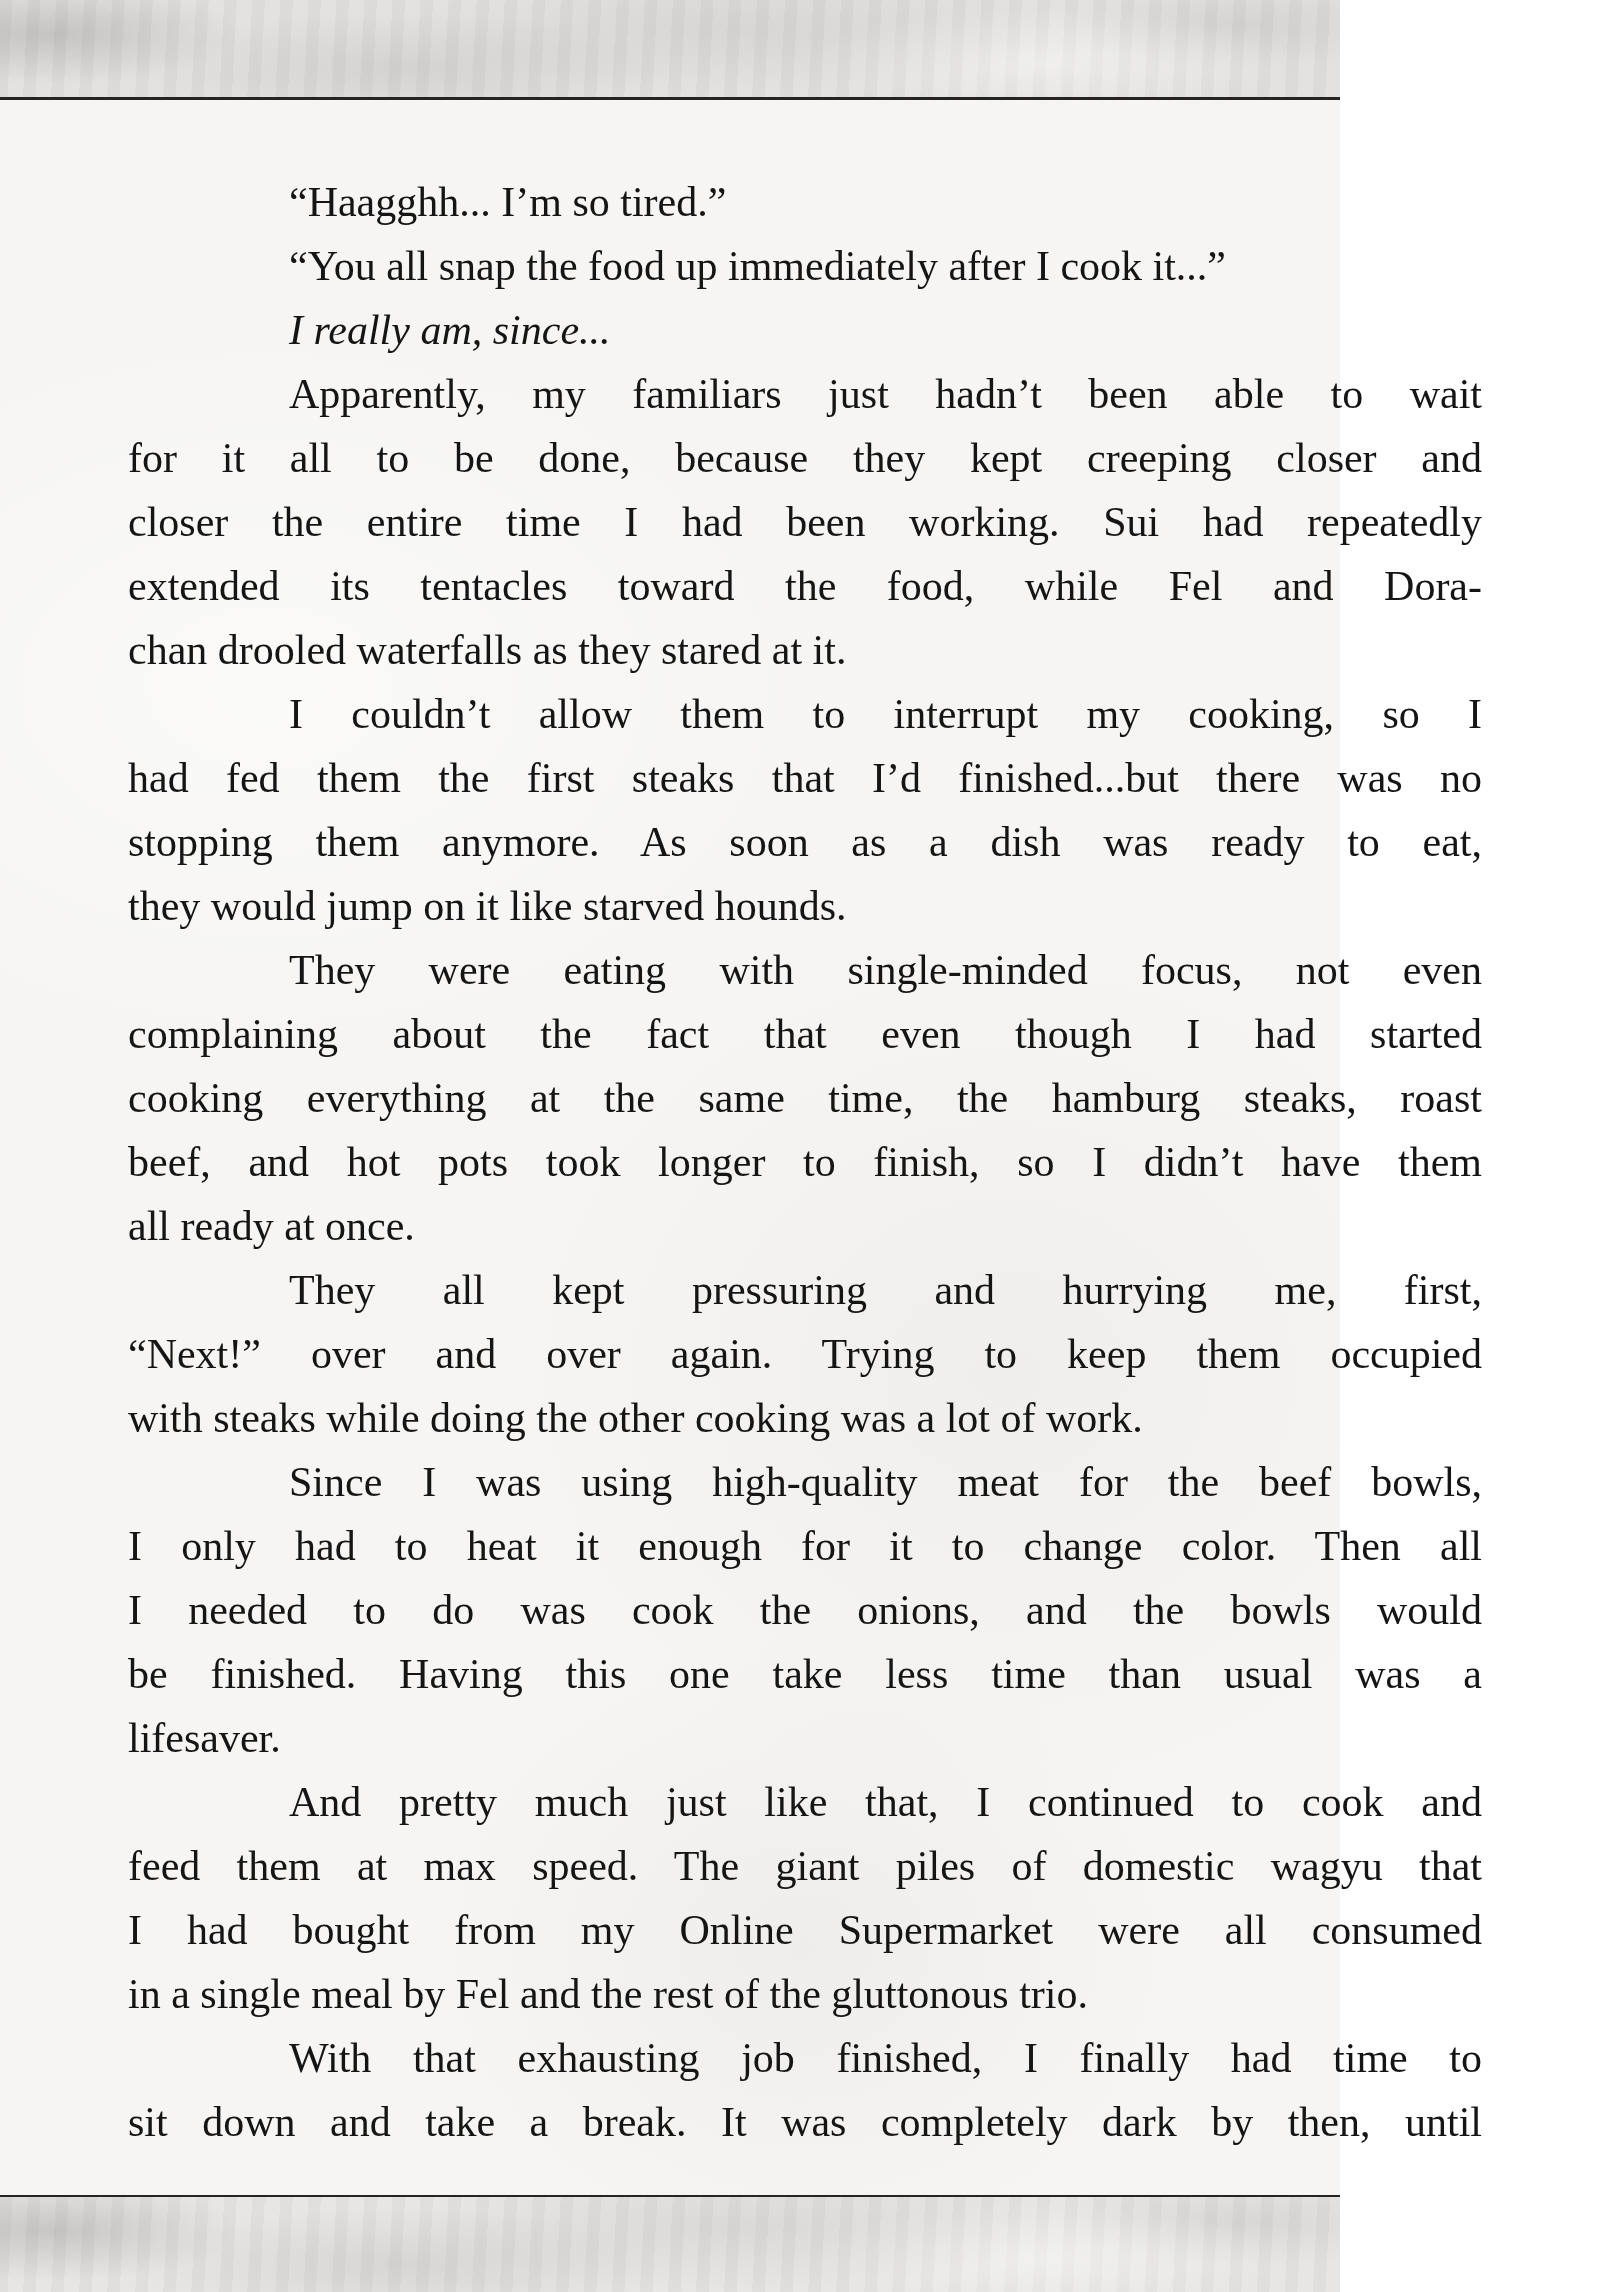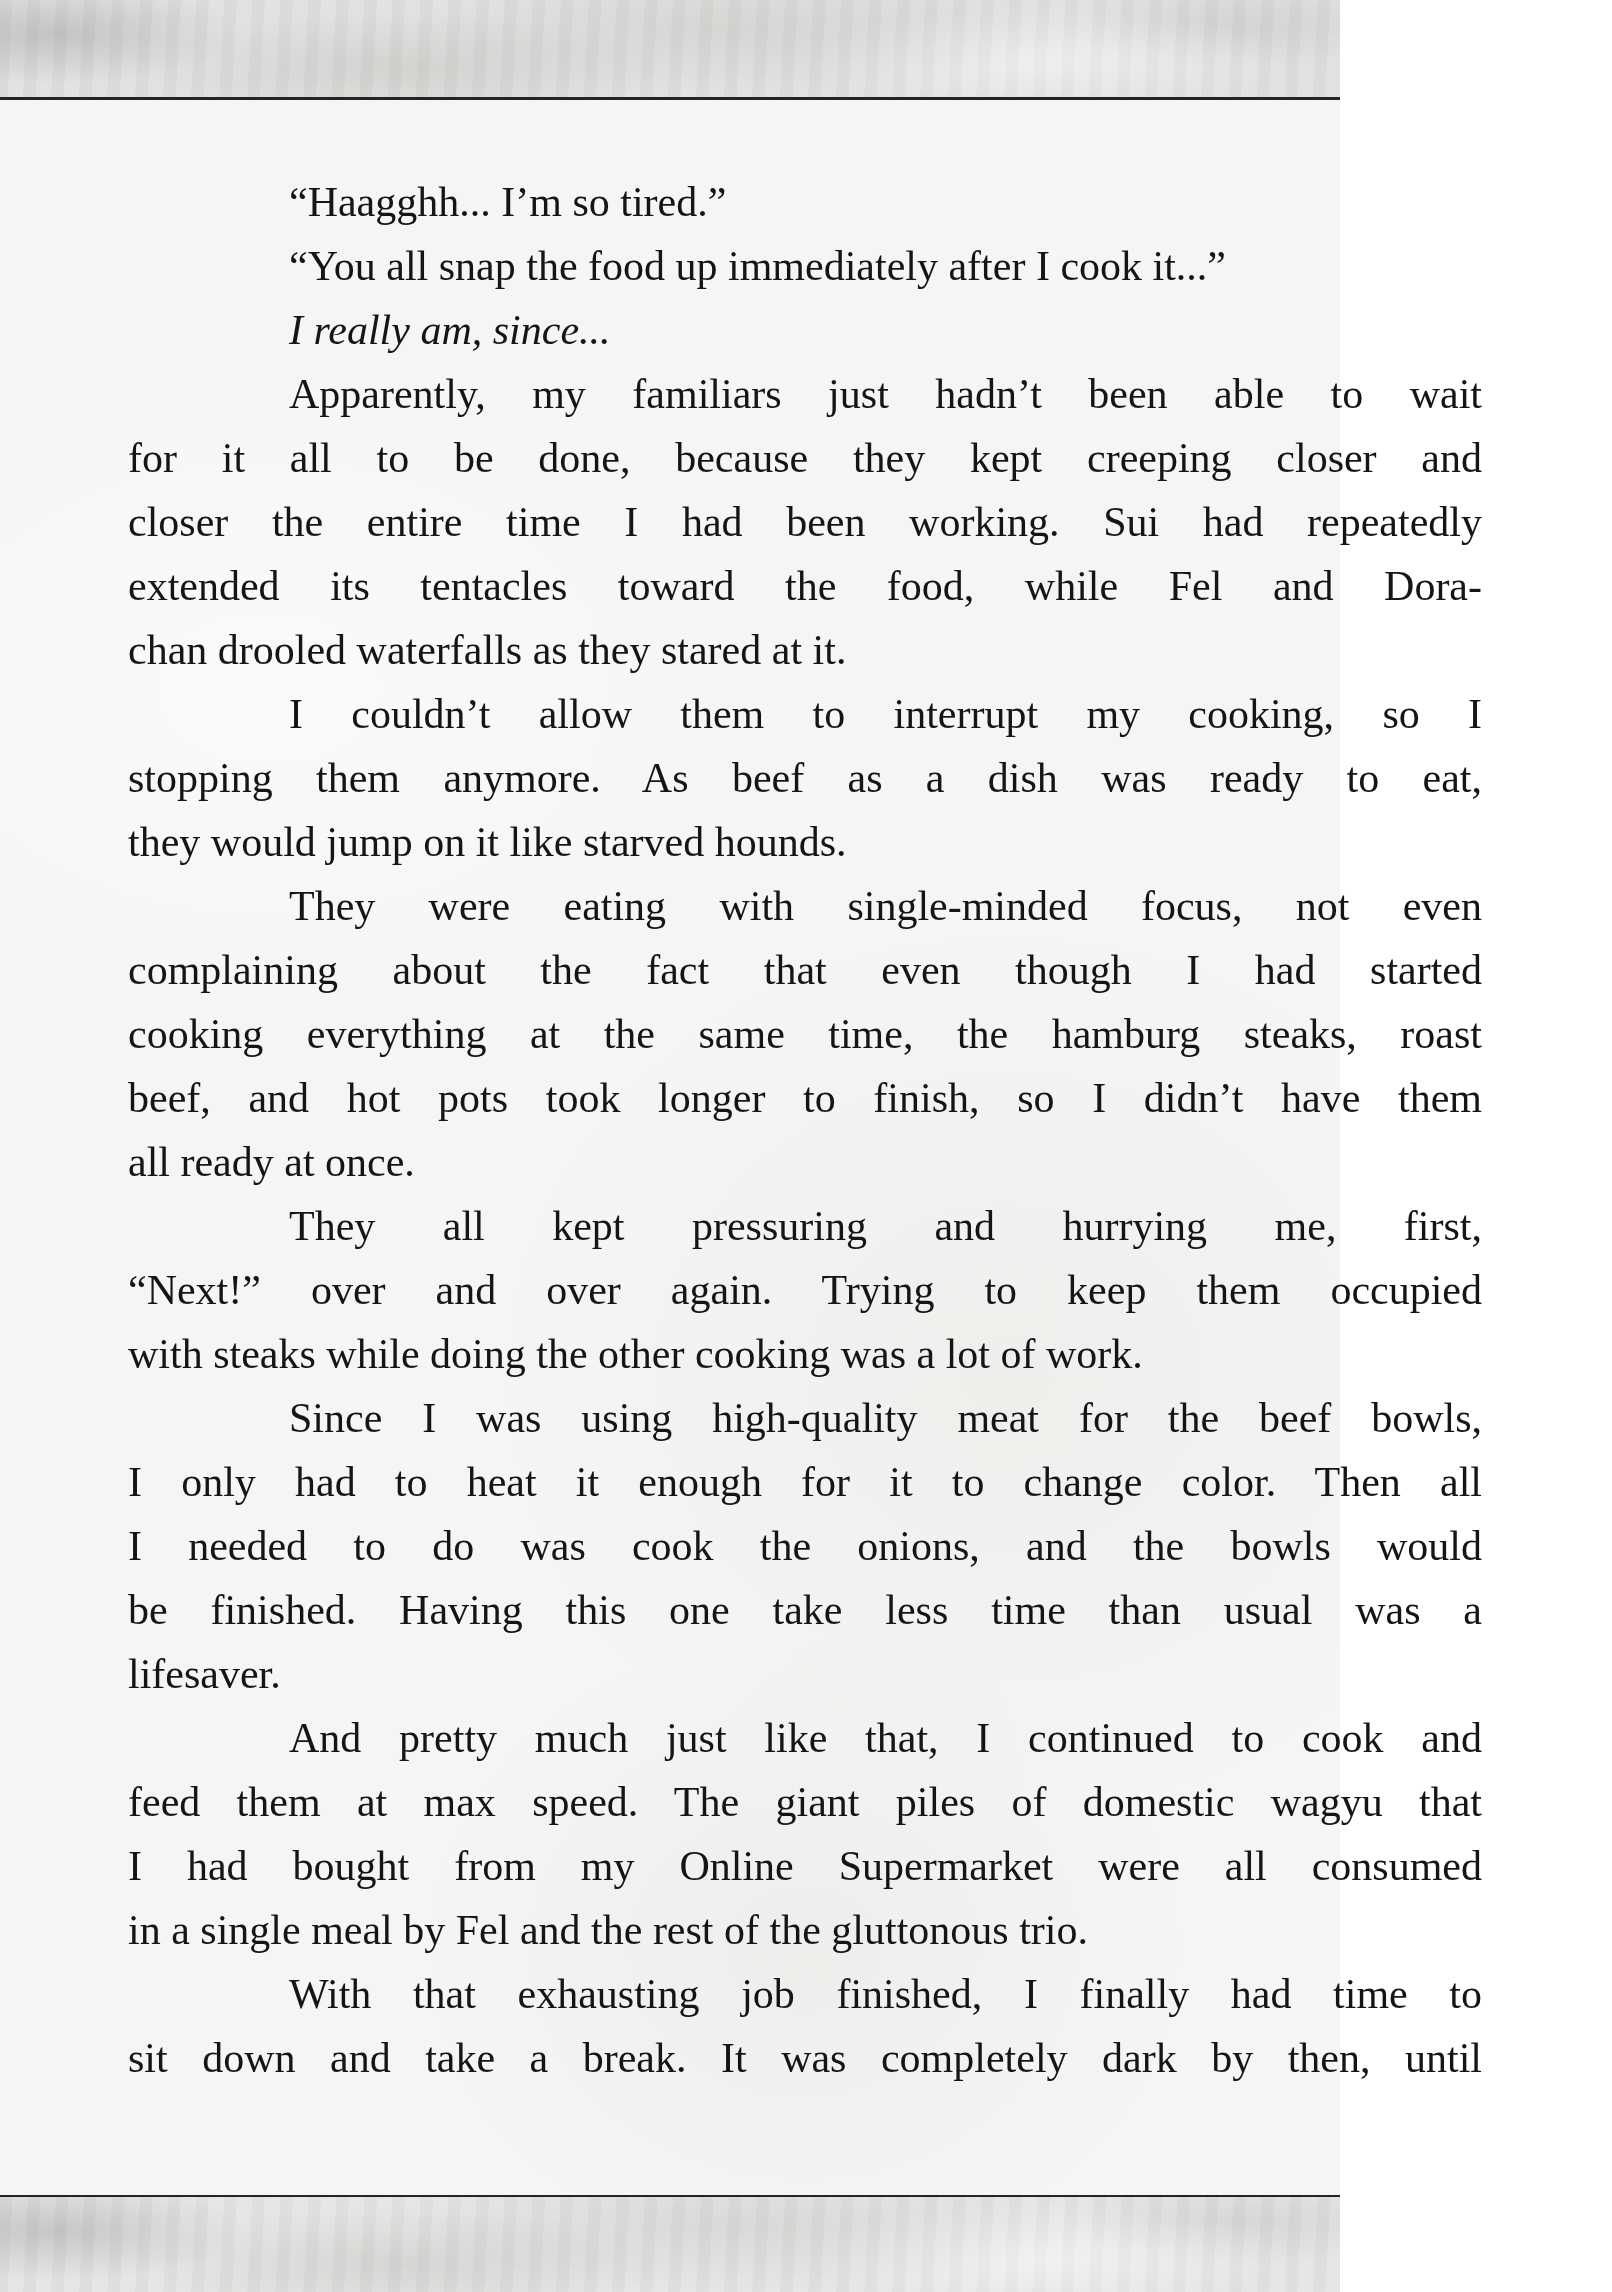--- a/index.html
+++ b/index.html
@@ -86,21 +86,22 @@
     <div class="para">
       <div class="line first">Apparently, my familiars just hadn’t been able to wait</div>
       <div class="line">for it all to be done, because they kept creeping closer and</div>
       <div class="line">closer the entire time I had been working. Sui had repeatedly</div>
       <div class="line">extended its tentacles toward the food, while Fel and Dora-</div>
       <div class="line lastline">chan drooled waterfalls as they stared at it.</div>
     </div>
 
     <div class="para">
       <div class="line first">I couldn’t allow them to interrupt my cooking, so I</div>
-      <div class="line">stopping them anymore. As beef as a dish was ready to eat,</div>
+      <div class="line">had fed them the first steaks that I’d finished...but there was no</div>
+      <div class="line">stopping them anymore. As soon as a dish was ready to eat,</div>
       <div class="line lastline">they would jump on it like starved hounds.</div>
     </div>
 
     <div class="para">
       <div class="line first">They were eating with single-minded focus, not even</div>
       <div class="line">complaining about the fact that even though I had started</div>
       <div class="line">cooking everything at the same time, the hamburg steaks, roast</div>
       <div class="line">beef, and hot pots took longer to finish, so I didn’t have them</div>
       <div class="line lastline">all ready at once.</div>
     </div>

